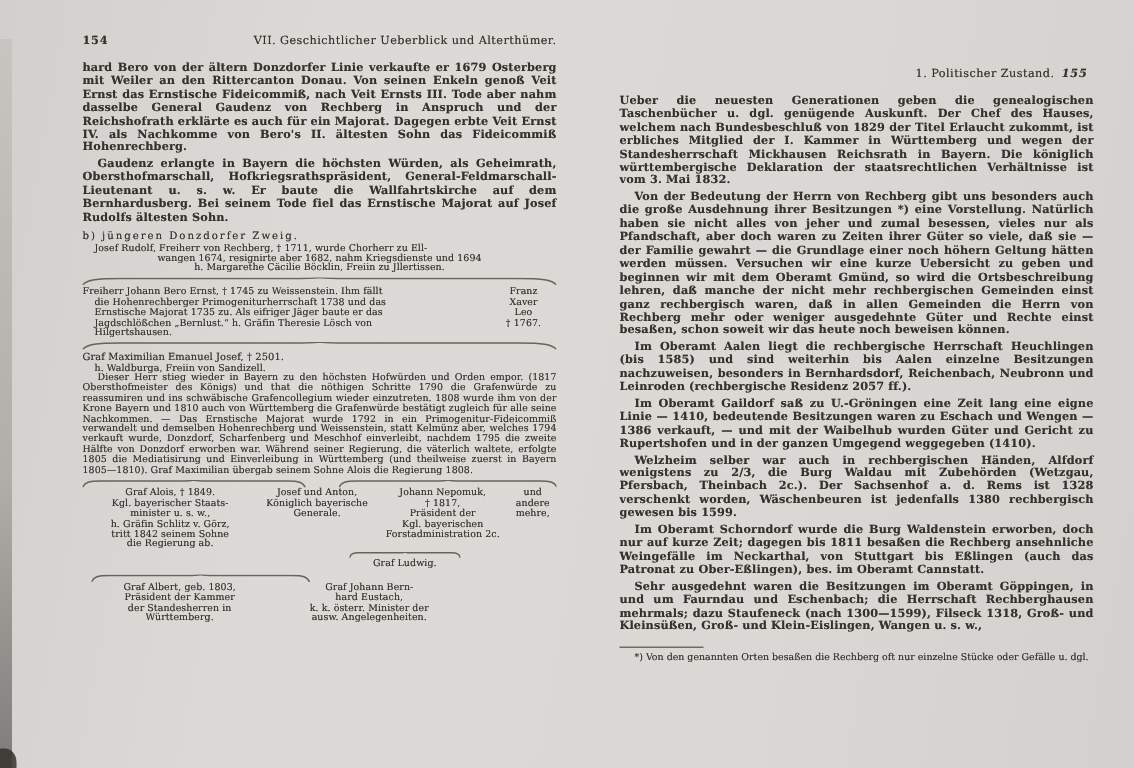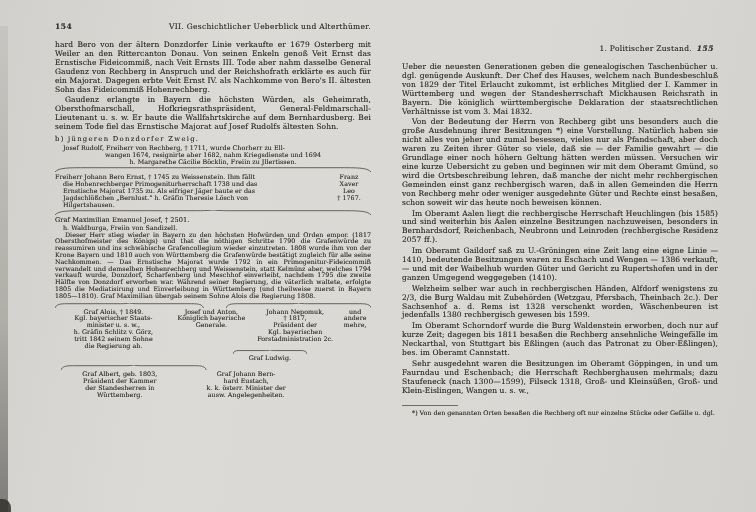--- a/index.html
+++ b/index.html
@@ -12,31 +12,31 @@
   .edge-shade{
     position:absolute;left:0;top:26px;bottom:0;width:8px;
     background:linear-gradient(to bottom,rgba(70,66,60,.08),rgba(70,66,60,.25) 60%,rgba(40,38,34,.5));
   }
   .corner-blot{
     position:absolute;left:0;bottom:0;width:11px;height:13px;
     background:#35332e;border-radius:0 70% 0 0;opacity:.85;
   }
   .page{position:absolute;color:#35322c;text-shadow:0 0 .35px rgba(50,46,40,.55);}
   .page-left{left:55px;top:22px;width:316px;}
-  .page-right{left:402px;top:44px;width:316px;}
+  .page-right{left:413px;top:44px;width:316px;}
 
   .pg-head{position:relative;font-size:7.5px;line-height:9px;text-align:right;
            letter-spacing:.3px;margin-bottom:10px;}
   .pg-head .pgnum{position:absolute;top:0;font-weight:bold;letter-spacing:.5px;}
   .page-left .pgnum{left:0;}
   .page-right .pgnum{right:4px;font-style:italic;}
   .page-right .ptitle{display:block;padding-right:26px;}
 
   .body-p{font-size:7.5px;line-height:8.9px;text-align:justify;
-          margin:0 0 2px 0;text-indent:10px;letter-spacing:.1px;}
+          margin:0 0 2px 0;text-indent:10px;letter-spacing:.1px;font-weight:bold;}
   .noindent{text-indent:0;}
 
   .sec-head{font-size:6.8px;line-height:8px;text-align:left;letter-spacing:1.3px;
             margin:3px 0 2px;font-weight:normal;}
 
   .small{font-size:6.3px;line-height:6.8px;letter-spacing:.05px;}
 
   .gen0{margin-bottom:1px;}
   .gen0 div:first-child{padding-left:8px;}
   .gen0 div:nth-child(2),.gen0 div:nth-child(3){text-align:center;}

